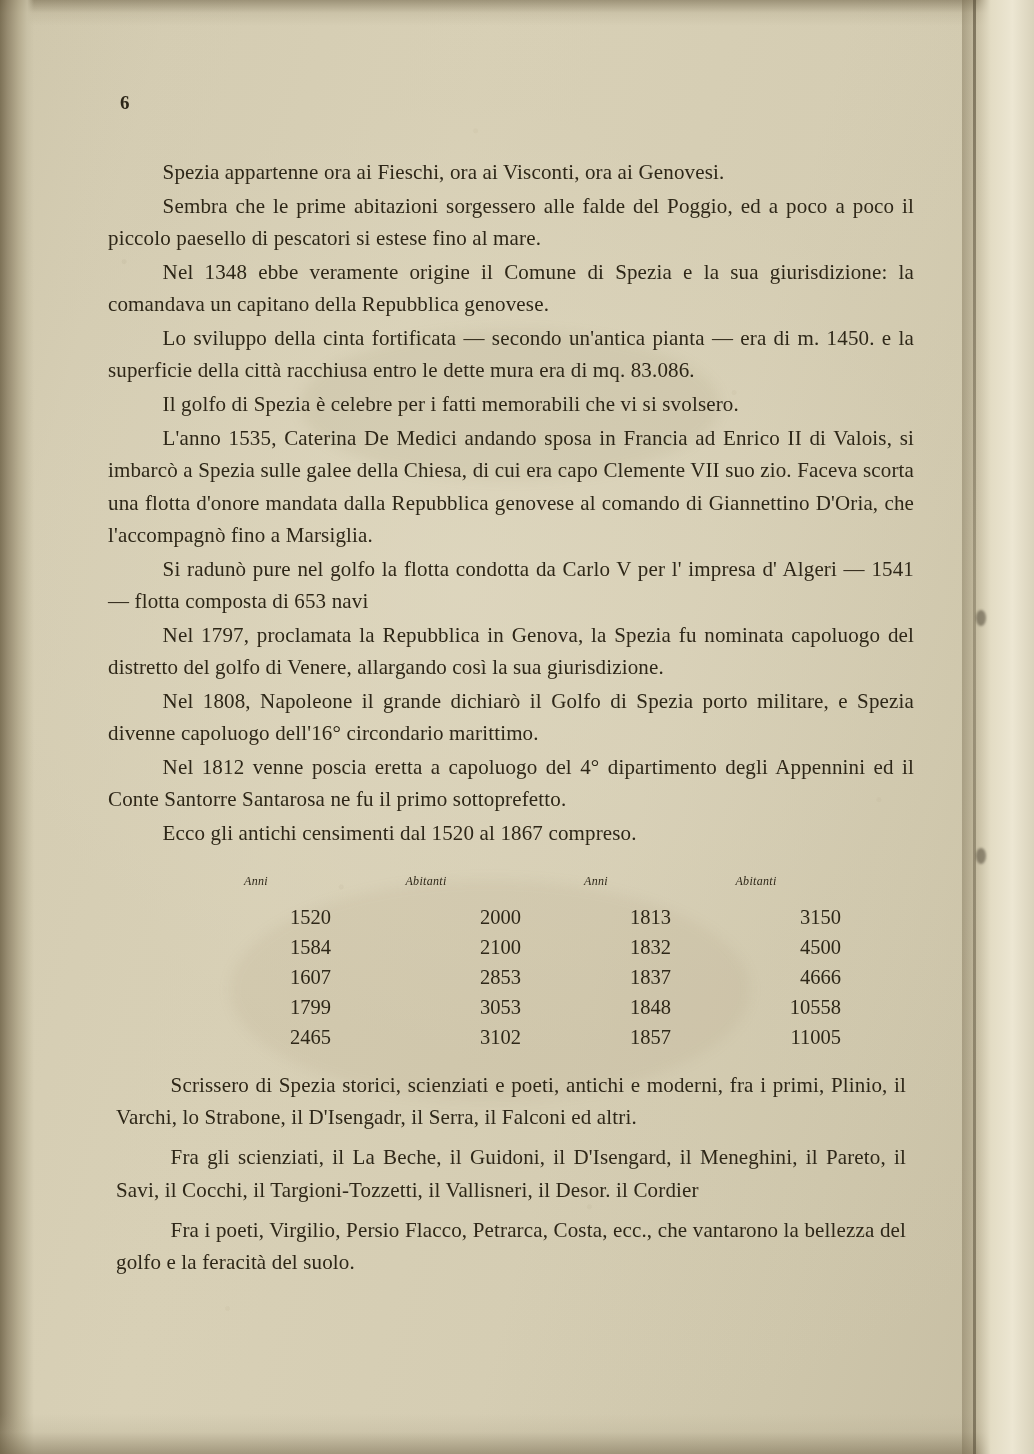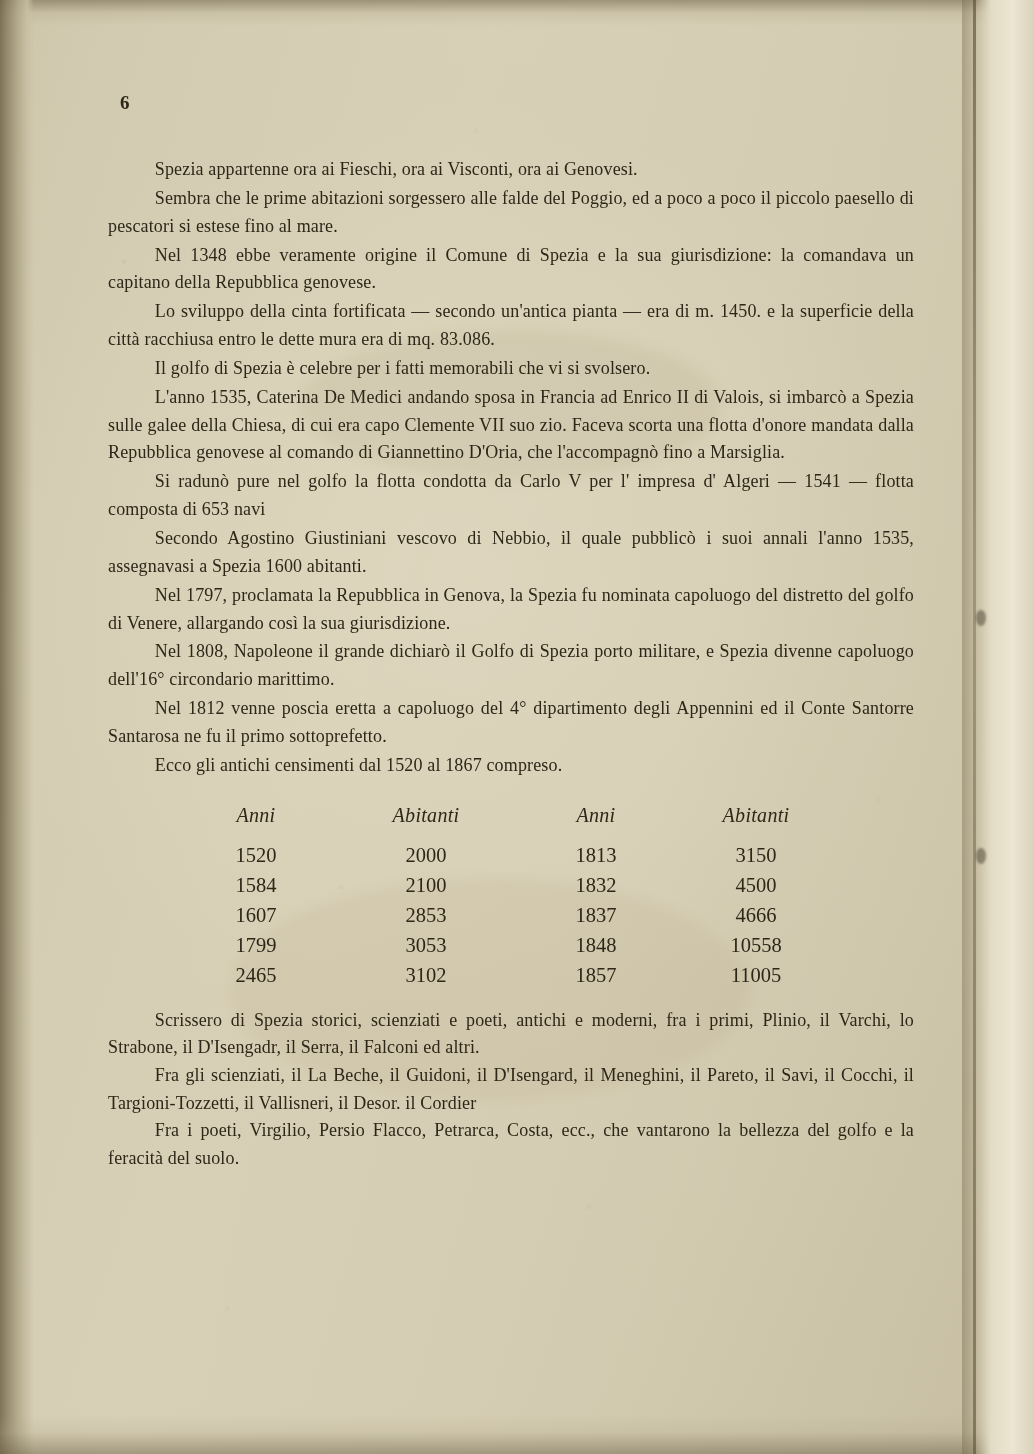--- a/index.html
+++ b/index.html
@@ -87,21 +87,21 @@
   .folio {
     font-family: "Liberation Serif", serif;
     font-size: 19px;
     font-weight: bold;
     color: #2c2618;
     margin: 0 0 42px 12px;
     letter-spacing: 0.5px;
   }
   .body-text {
     width: 806px;
-    font-size: 18px;
+    font-size: 21px;
     line-height: 1.54;
     text-align: justify;
     color: #2e2718;
     letter-spacing: 0.15px;
   }
   .body-text p {
     margin: 0 0 0.07em 0;
     text-indent: 2.6em;
   }
   .census {
@@ -109,38 +109,38 @@
     width: 806px;
   }
   table.census-table {
     border-collapse: collapse;
     margin: 0 auto;
     width: 660px;
   }
   table.census-table th {
     font-style: italic;
     font-weight: normal;
-    font-size: 20px;
+    font-size: 12px;
     padding: 2px 0 14px 0;
     color: #2e2718;
     text-align: center;
     letter-spacing: 0.3px;
   }
   table.census-table td {
     font-size: 20.5px;
     padding: 3.5px 0;
-    text-align: center;
+    text-align: right;
     color: #2e2718;
   }
   table.census-table col.c1 { width: 150px; }
   table.census-table col.c2 { width: 190px; }
   table.census-table col.c3 { width: 150px; }
   table.census-table col.c4 { width: 170px; }
   .after-table p {
-    margin: 0;
+    margin: 8px;
   }
   .smudge {
     position: absolute;
     border-radius: 50%;
     filter: blur(6px);
     pointer-events: none;
   }
 </style>
 </head>
 <body>
@@ -165,21 +165,20 @@
     <div class="folio">6</div>
 
     <div class="body-text">
       <p>Spezia appartenne ora ai Fieschi, ora ai Visconti, ora ai Genovesi.</p>
       <p>Sembra che le prime abitazioni sorgessero alle falde del Poggio, ed a poco a poco il piccolo paesello di pescatori si estese fino al mare.</p>
       <p>Nel 1348 ebbe veramente origine il Comune di Spezia e la sua giurisdizione: la comandava un capitano della Repubblica genovese.</p>
       <p>Lo sviluppo della cinta fortificata — secondo un'antica pianta — era di m. 1450. e la superficie della città racchiusa entro le dette mura era di mq. 83.086.</p>
       <p>Il golfo di Spezia è celebre per i fatti memorabili che vi si svolsero.</p>
       <p>L'anno 1535, Caterina De Medici andando sposa in Francia ad Enrico II di Valois, si imbarcò a Spezia sulle galee della Chiesa, di cui era capo Clemente VII suo zio. Faceva scorta una flotta d'onore mandata dalla Repubblica genovese al comando di Giannettino D'Oria, che l'accompagnò fino a Marsiglia.</p>
       <p>Si radunò pure nel golfo la flotta condotta da Carlo V per l' impresa d' Algeri — 1541 — flotta composta di 653 navi</p>
-      <p>Secondo Agostino Giustiniani vescovo di Nebbio, il quale pubblicò i suoi annali l'anno 1535, assegnavasi a Spezia 1600 abitanti.</p>
       <p>Nel 1797, proclamata la Repubblica in Genova, la Spezia fu nominata capoluogo del distretto del golfo di Venere, allargando così la sua giurisdizione.</p>
       <p>Nel 1808, Napoleone il grande dichiarò il Golfo di Spezia porto militare, e Spezia divenne capoluogo dell'16° circondario marittimo.</p>
       <p>Nel 1812 venne poscia eretta a capoluogo del 4° dipartimento degli Appennini ed il Conte Santorre Santarosa ne fu il primo sottoprefetto.</p>
       <p>Ecco gli antichi censimenti dal 1520 al 1867 compreso.</p>
     </div>
 
     <div class="census">
       <table class="census-table">
         <colgroup>
           <col class="c1">

